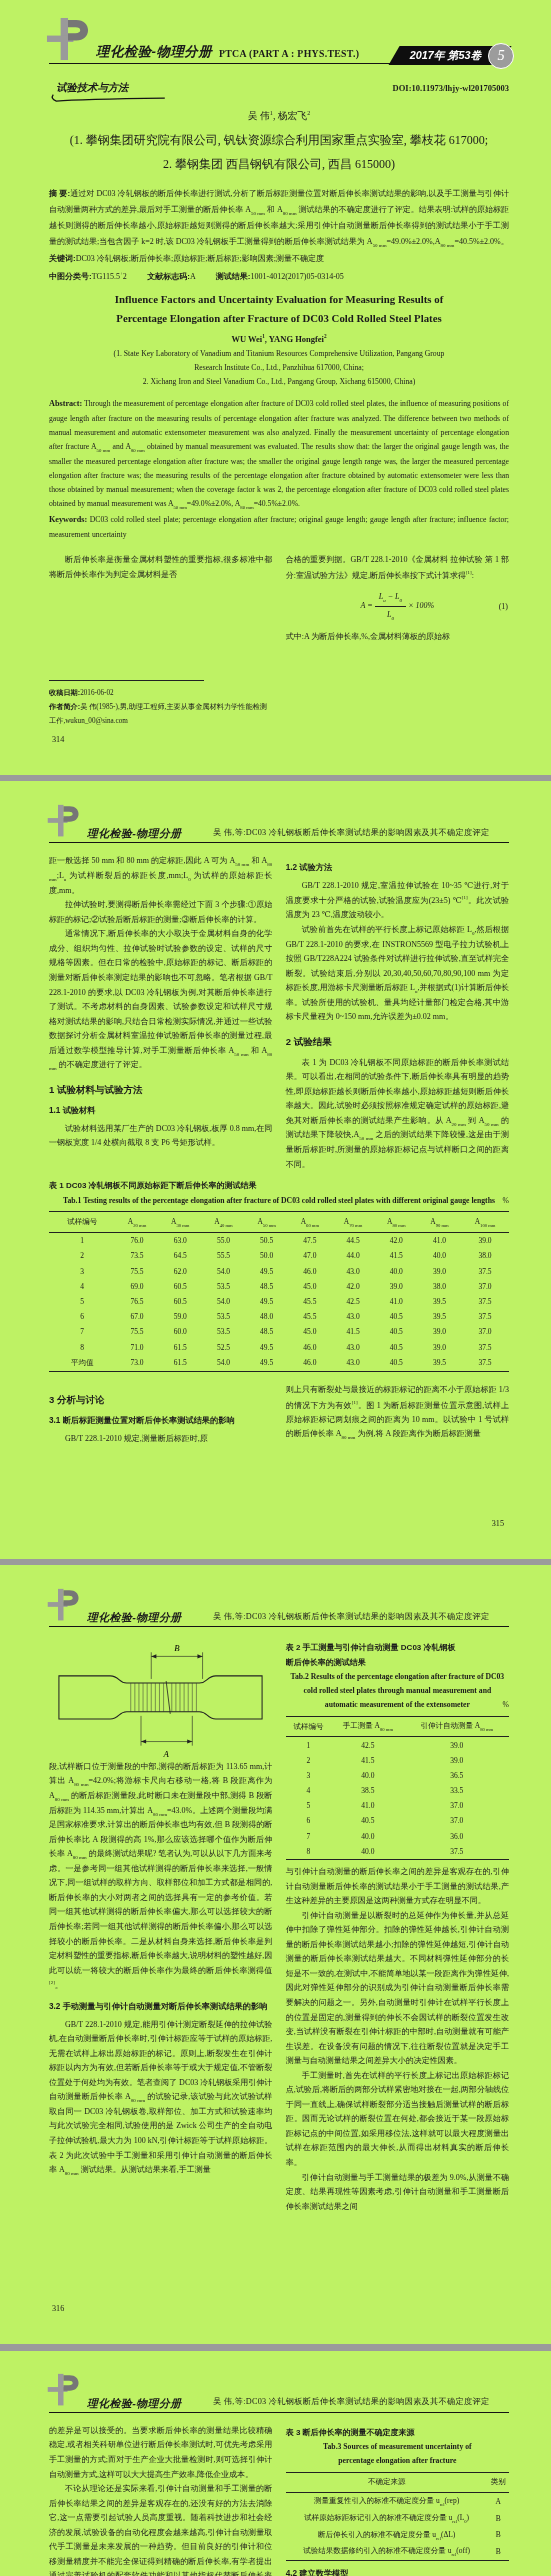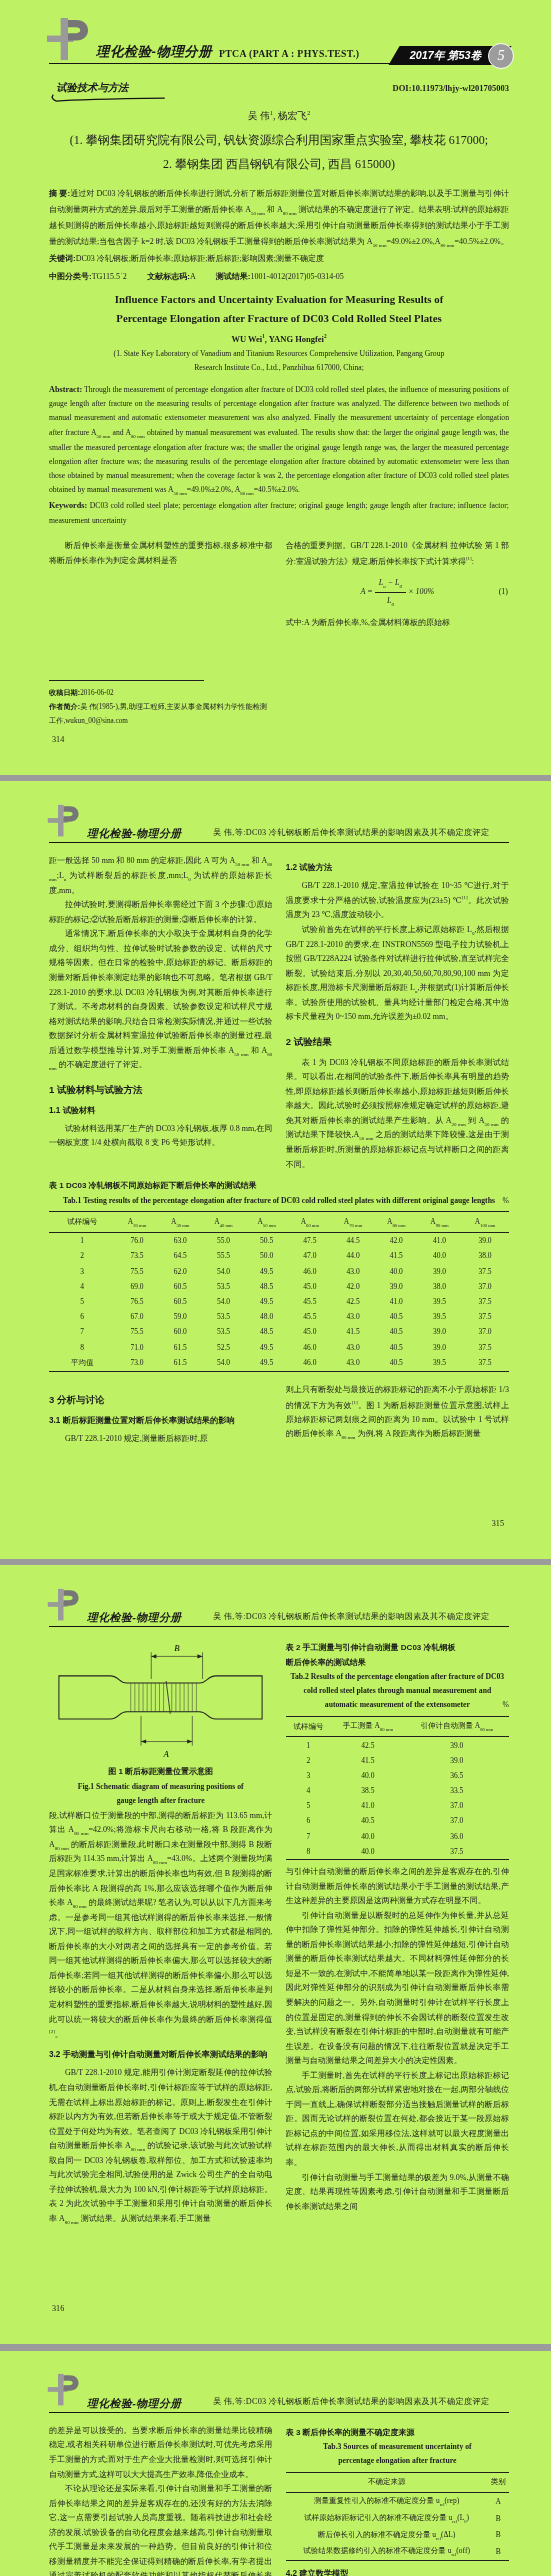--- a/index.html
+++ b/index.html
@@ -120,20 +120,21 @@
     <b class="lblb">中图分类号:</b><span>TG115.5<sup>+</sup>2</span>
     <b class="lblb gap">文献标志码:</b><span>A</span>
     <b class="lblb gap">测试结果:</b><span>1001-4012(2017)05-0314-05</span>
   </p>
   <h2 class="entitle">
     <span>Influence Factors and Uncertainty Evaluation for Measuring Results of</span><br><span>Percentage Elongation after Fracture of DC03 Cold Rolled Steel Plates</span>
   </h2>
   <div class="enauthors">WU Wei<sup>1</sup>, YANG Hongfei<sup>2</sup></div>
   <div class="enaffil">(1. State Key Laboratory of Vanadium and Titanium Resources Comprehensive Utilization, Pangang Group</div>
   <div class="enaffil">Research Institute Co., Ltd., Panzhihua 617000, China;</div>
+  <div class="enaffil">2. Xichang Iron and Steel Vanadium Co., Ltd., Pangang Group, Xichang 615000, China)</div>
   <p class="enabs"><b>Abstract:</b> <span>Through the measurement of percentage elongation after fracture of DC03 cold rolled steel plates, the influence of measuring positions of gauge length after fracture on the measuring results of percentage elongation after fracture was analyzed. The difference between two methods of manual measurement and automatic extensometer measurement was also analyzed. Finally the measurement uncertainty of percentage elongation after fracture A<sub>50 mm</sub> and A<sub>80 mm</sub> obtained by manual measurement was evaluated. The results show that: the larger the original gauge length was, the smaller the measured percentage elongation after fracture was; the smaller the original gauge length range was, the larger the measured percentage elongation after fracture was; the measuring results of the percentage elongation after fracture obtained by automatic extensometer were less than those obtained by manual measurement; when the coverage factor k was 2, the percentage elongation after fracture of DC03 cold rolled steel plates obtained by manual measurement was A<sub>50 mm</sub>=49.0%±2.0%, A<sub>80 mm</sub>=40.5%±2.0%.</span></p>
   <p class="enkw"><b>Keywords:</b> <span>DC03 cold rolled steel plate; percentage elongation after fracture; original gauge length; gauge length after fracture; influence factor; measurement uncertainty</span></p>
   <div class="cols">
     <div class="col">
         <div>
           <div class="blk p">断后伸长率是衡量金属材料塑性的重要指标,很多标准中都将断后伸长率作为判定金属材料是否</div>
         </div>
       </div>
     <div class="col">
         <div>
@@ -386,25 +387,20 @@
           <text x="243" y="20" font-size="17" font-style="italic">B</text>
           <g stroke="#222" stroke-width="1.2">
             <line x1="178" y1="146" x2="178" y2="204"></line>
               <line x1="278" y1="146" x2="278" y2="204"></line>
             <line x1="178" y1="196" x2="278" y2="196"></line>
           </g>
           <polygon points="178,196 188,192 188,200" fill="#222"></polygon>
           <polygon points="278,196 268,192 268,200" fill="#222"></polygon>
           <text x="222" y="226" font-size="17" font-style="italic">A</text>
         </svg>
-        <figcaption>
-          <div class="fcap-cn">图 1 断后标距测量位置示意图</div>
-          <div class="fcap-en">Fig.1 Schematic diagram of measuring positions of</div>
-          <div class="fcap-en">gauge length after fracture</div>
-        </figcaption>
       </figure>
       <div>
           <div class="blk pc">段,试样断口位于测量段的中部,测得的断后标距为 113.65 mm,计算出 A<sub>80 mm</sub>=42.0%;将游标卡尺向右移动一格,将 B 段距离作为 A<sub>80 mm</sub> 的断后标距测量段,此时断口未在测量段中部,测得 B 段断后标距为 114.35 mm,计算出 A<sub>80 mm</sub>=43.0%。上述两个测量段均满足国家标准要求,计算出的断后伸长率也均有效,但 B 段测得的断后伸长率比 A 段测得的高 1%,那么应该选择哪个值作为断后伸长率 A<sub>80 mm</sub> 的最终测试结果呢? 笔者认为,可以从以下几方面来考虑。一是参考同一组其他试样测得的断后伸长率来选择,一般情况下,同一组试样的取样方向、取样部位和加工方式都是相同的,断后伸长率的大小对两者之间的选择具有一定的参考价值。若同一组其他试样测得的断后伸长率偏大,那么可以选择较大的断后伸长率;若同一组其他试样测得的断后伸长率偏小,那么可以选择较小的断后伸长率。二是从材料自身来选择,断后伸长率是判定材料塑性的重要指标,断后伸长率越大,说明材料的塑性越好,因此可以统一将较大的断后伸长率作为最终的断后伸长率测得值<sup>[2]</sup>。</div>
           <div class="blk h2">3.2 手动测量与引伸计自动测量对断后伸长率测试结果的影响</div>
           <div class="blk p">GB/T 228.1-2010 规定,能用引伸计测定断裂延伸的拉伸试验机,在自动测量断后伸长率时,引伸计标距应等于试样的原始标距,无需在试样上标出原始标距的标记。原则上,断裂发生在引伸计标距以内方为有效,但若断后伸长率等于或大于规定值,不管断裂位置处于何处均为有效。笔者查阅了 DC03 冷轧钢板采用引伸计自动测量断后伸长率 A<sub>80 mm</sub> 的试验记录,该试验与此次试验试样取自同一 DC03 冷轧钢板卷,取样部位、加工方式和试验速率均与此次试验完全相同,试验使用的是 Zwick 公司生产的全自动电子拉伸试验机,最大力为 100 kN,引伸计标距等于试样原始标距。表 2 为此次试验中手工测量和采用引伸计自动测量的断后伸长率 A<sub>80 mm</sub> 测试结果。从测试结果来看,手工测量</div>
         </div>
     </div>
     <div class="col">
       <div class="tablewrap" style="margin-top:1px">
         <div class="tcap-cn">表 2 手工测量与引伸计自动测量 DC03 冷轧钢板</div>

